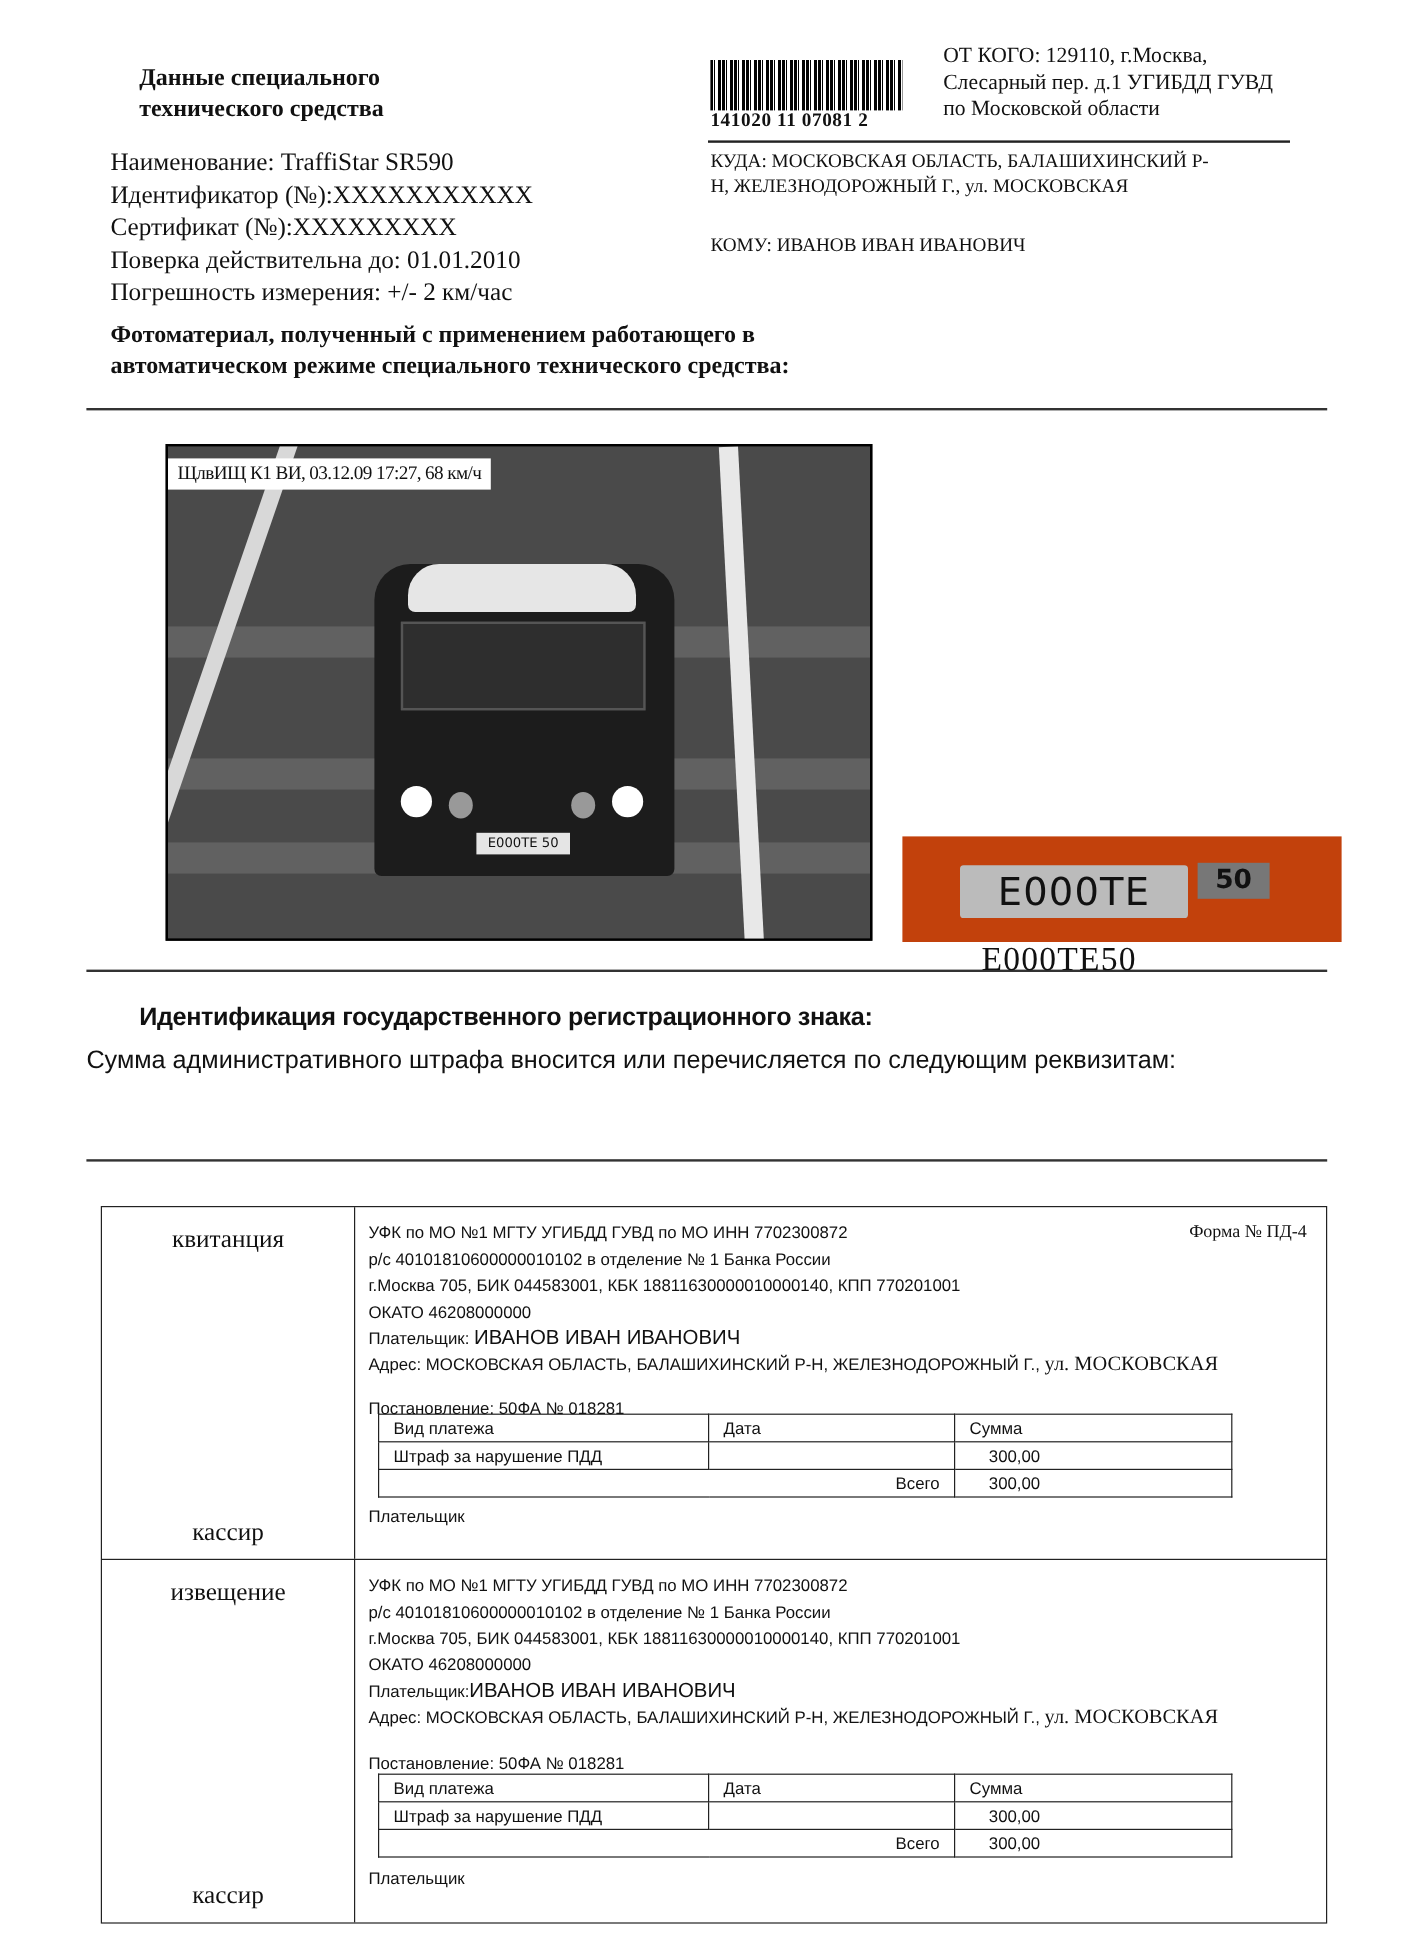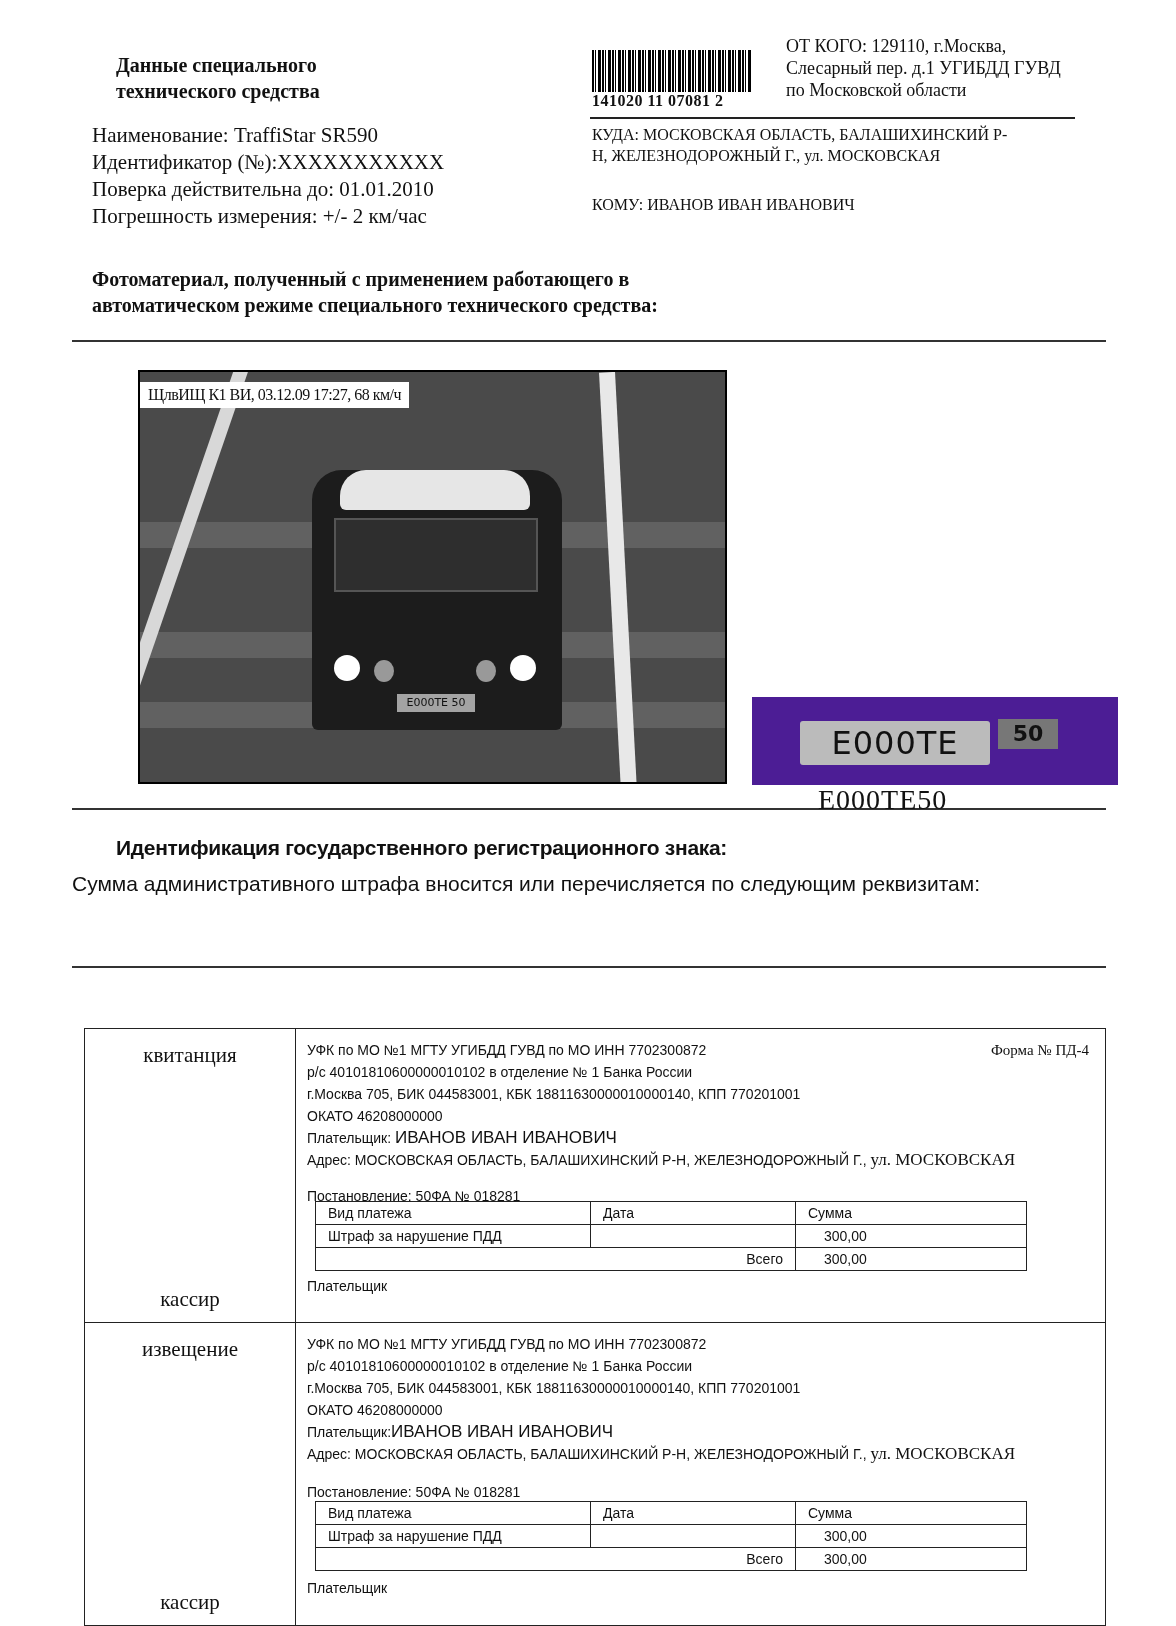--- a/index.html
+++ b/index.html
@@ -26,34 +26,34 @@
   
   .photo { left: 138px; top: 370px; width: 585px; height: 410px; border: 2px solid #000; background: #4a4a4a; overflow: hidden; }
   .photo .lane-left { position: absolute; left: -40px; top: -20px; width: 14px; height: 480px; background: #d8d8d8; transform: rotate(19deg); transform-origin: top left; left: 100px; }
   .photo .lane-right { position: absolute; left: 470px; top: 0; width: 16px; height: 420px; background: #e8e8e8; transform: rotate(-3deg); }
   .photo .stripe { position: absolute; left: 0; width: 100%; height: 26px; background: rgba(120,120,120,0.5); }
   .photo .car { position: absolute; left: 172px; top: 98px; width: 250px; height: 260px; background: #1c1c1c; border-radius: 30px 30px 6px 6px; }
   .photo .car-roof { position: absolute; left: 28px; top: 0; width: 190px; height: 40px; background: #e6e6e6; border-radius: 26px 26px 6px 6px; }
   .photo .car-window { position: absolute; left: 22px; top: 48px; width: 200px; height: 70px; background: #2e2e2e; border: 2px solid #555; }
   .photo .lamp { position: absolute; width: 26px; height: 26px; border-radius: 50%; background: #fff; top: 185px; }
   .photo .fog { position: absolute; width: 20px; height: 22px; border-radius: 50%; background: #999; top: 190px; }
-  .photo .plate { position: absolute; left: 85px; top: 224px; width: 78px; height: 18px; background: #a3a3a3; font-family: "DejaVu Sans", sans-serif; font-size: 11px; text-align: center; line-height: 18px; color: #111; }
+  .photo .plate { position: absolute; left: 85px; top: 224px; width: 78px; height: 18px; background: #e5e5e5; font-family: "DejaVu Sans", sans-serif; font-size: 11px; text-align: center; line-height: 18px; color: #111; }
   .photo .stamp { position: absolute; left: 0; top: 10px; background: #fff; padding: 0 8px; font-size: 16px; height: 26px; line-height: 26px; white-space: nowrap; letter-spacing: -0.5px; }
 
   
-  .plate-crop { left: 752px; top: 697px; width: 366px; height: 88px; background: #4c1d95; overflow: hidden; }
+  .plate-crop { left: 752px; top: 697px; width: 366px; height: 88px; background: #c2410c; overflow: hidden; }
   .plate-crop .pl { position: absolute; left: 48px; top: 24px; width: 190px; height: 44px; background: #bbb; border-radius: 3px; font-family: "DejaVu Sans", sans-serif; font-size: 32px; line-height: 44px; text-align: center; color: #111; letter-spacing: 1px; }
   .plate-crop .rg { position: absolute; left: 246px; top: 22px; width: 60px; height: 30px; background: #777; font-family: "DejaVu Sans", sans-serif; font-size: 22px; line-height: 30px; text-align: center; color: #111; font-weight: bold; }
 
   .ident-label { left: 72px; top: 836px; font-size: 21px; font-weight: bold; font-family: "Liberation Sans", sans-serif; letter-spacing: -0.3px; margin-left: 44px; }
   .ident-value { left: 818px; top: 784px; font-size: 28px; font-family: "Liberation Serif", serif; letter-spacing: 1px; }
   .sum-line { left: 72px; top: 872px; font-size: 21px; font-family: "Liberation Sans", sans-serif; }
 
   
-  .receipts { left: 84px; top: 1028px; width: 1020px; height: 596px; border: 1.5px solid #222; }
+  .receipts { left: 84px; top: 1005px; width: 1020px; height: 596px; border: 1.5px solid #222; }
   .rec { position: absolute; left: 0; width: 100%; }
   .rec-left { position: absolute; left: 0; top: 0; width: 210px; height: 100%; border-right: 1.5px solid #222; }
   .rec-left .title { position: absolute; left: 0; width: 100%; top: 14px; text-align: center; font-size: 21px; }
   .rec-left .cashier { position: absolute; left: 0; width: 100%; bottom: 10px; text-align: center; font-size: 21px; }
   .rec-body { position: absolute; left: 222px; top: 10px; width: 790px; font-family: "Liberation Sans", sans-serif; font-size: 14px; line-height: 22px; }
   .rec-body .form { position: absolute; right: 8px; top: 0; font-family: Liberation Serif, serif; font-size: 15px; }
   .payer-name { font-size: 17px; }
   .addr-tail { font-size: 17px; font-family: "Liberation Serif", serif; }
   .pay-table { position: absolute; left: 8px; border-collapse: collapse; width: 712px; font-size: 14px; }
   .pay-table td { border: 1.5px solid #222; height: 20px; padding: 0 12px; }
@@ -62,20 +62,21 @@
 </head>
 <body>
 
 <div class="abs dev-title">
   <div>Данные специального</div>
   <div>технического средства</div>
 </div>
 <div class="abs dev-fields">
   <div>Наименование: TraffiStar SR590</div>
   <div>Идентификатор (№):XXXXXXXXXXX</div>
+  <div>Сертификат (№):XXXXXXXXX</div>
   <div>Поверка действительна до: 01.01.2010</div>
   <div>Погрешность измерения: +/- 2 км/час</div>
 </div>
 
 <div class="abs barcode"></div>
 <div class="abs barcode-num">141020 11 07081 2</div>
 <div class="abs from-block">
   <div>ОТ КОГО: 129110, г.Москва,</div>
   <div>Слесарный пер. д.1 УГИБДД ГУВД</div>
   <div>по Московской области</div>

